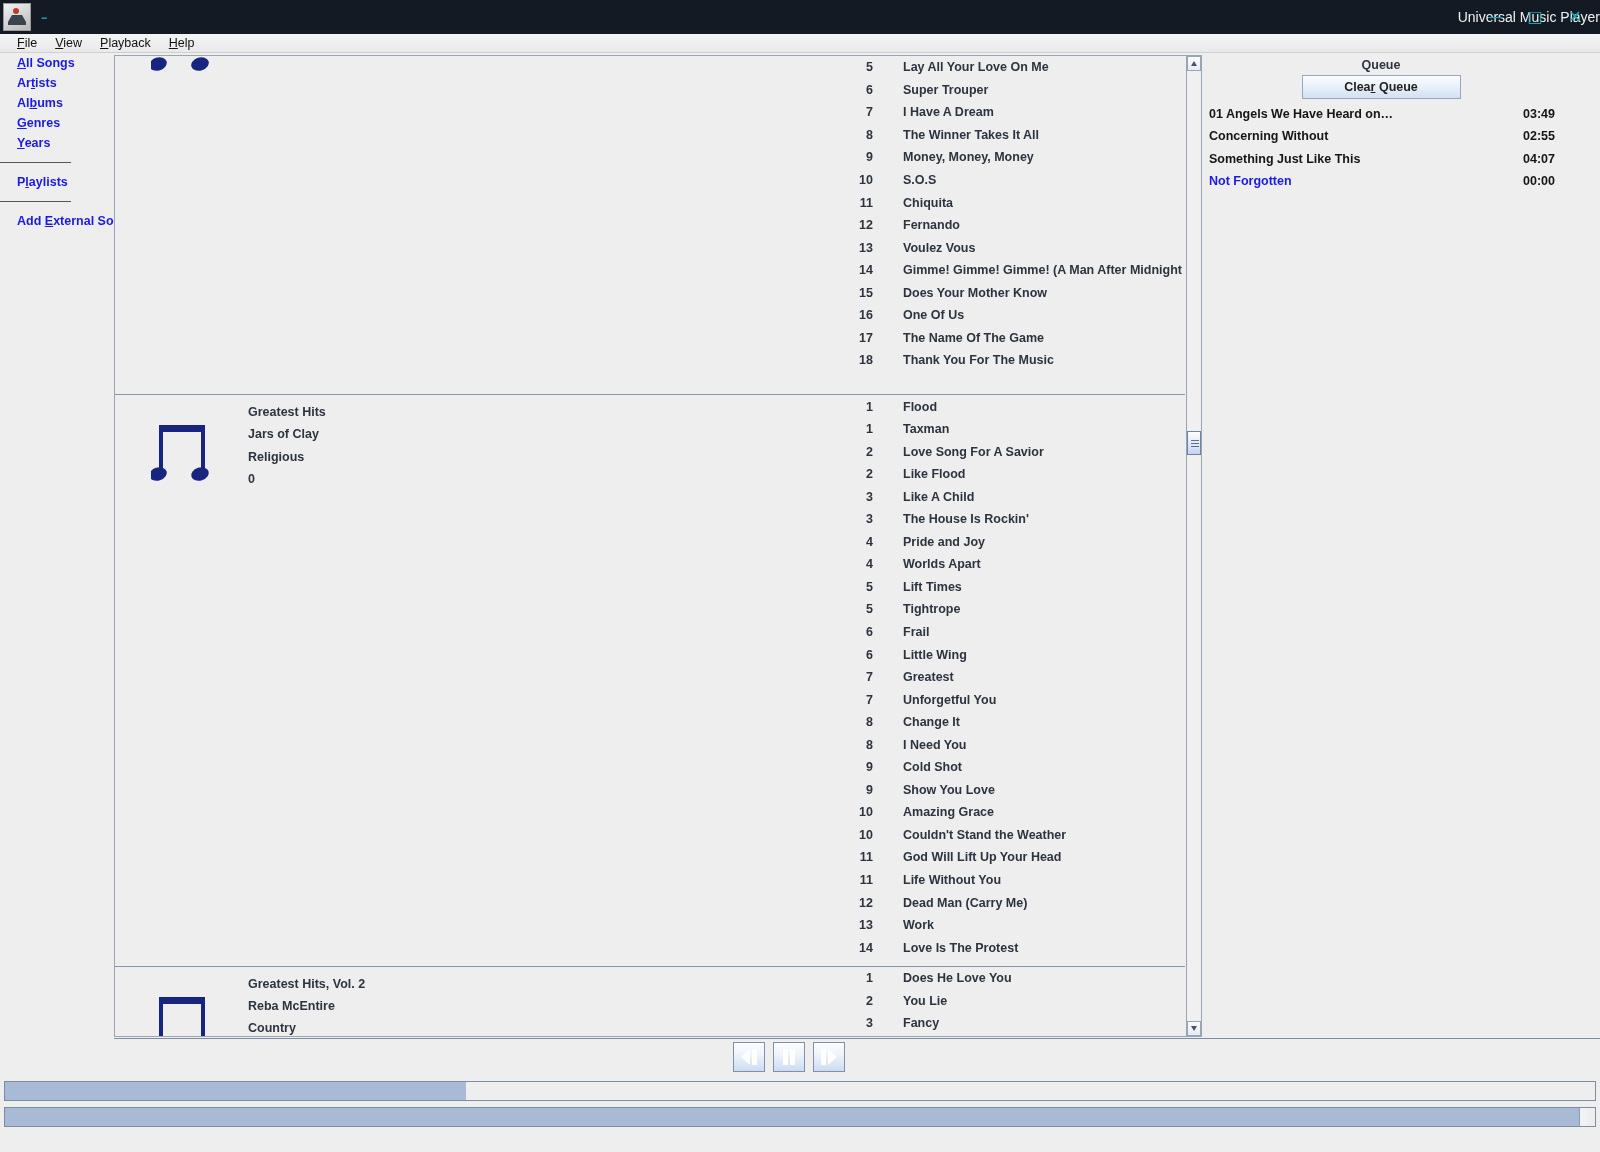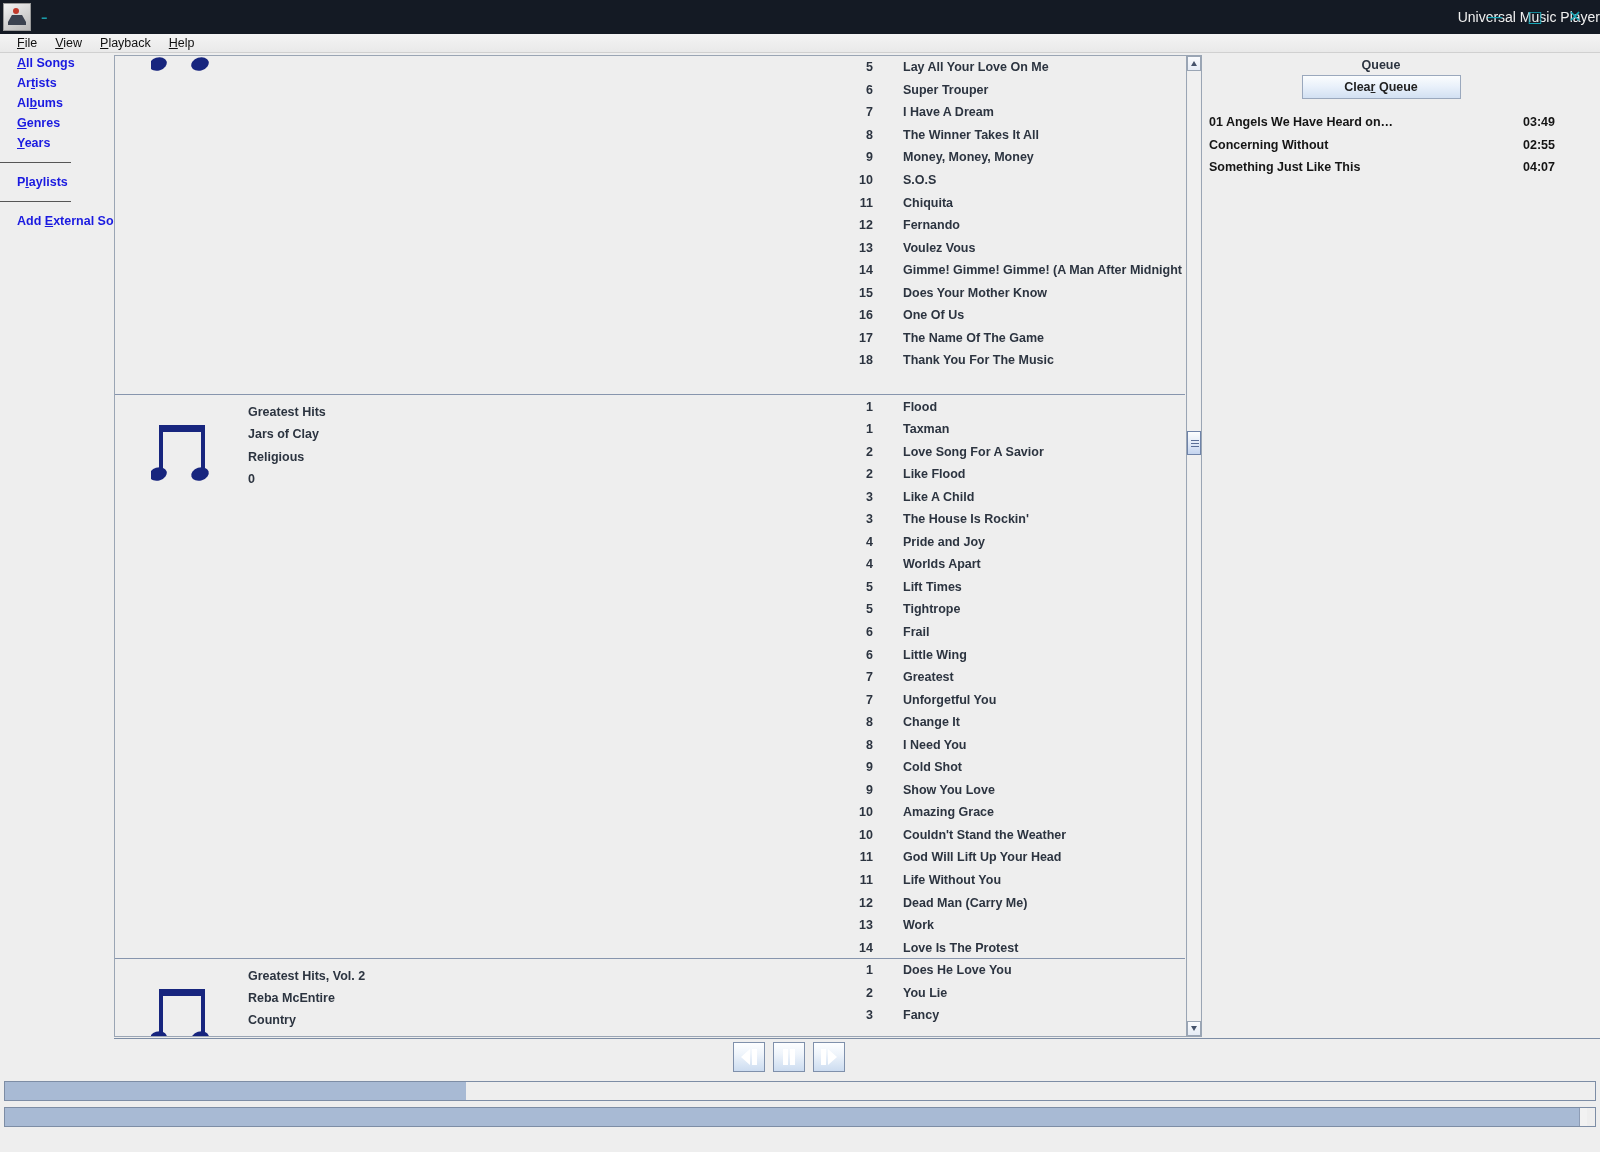--- a/index.html
+++ b/index.html
@@ -191,21 +191,21 @@
     font-size: 12.5px; font-weight: bold; color: #222;
     font-family: "Liberation Sans", sans-serif;
     line-height: 22px; text-align: center;
   }
   #clear-queue u { text-decoration: underline; }
   #queue-list {
     position: absolute; top: 52px; left: 3px; right: 0; bottom: 0;
     background: #eeeeee;
   }
   .queue-row {
-    display: flex; align-items: flex-end;
+    display: flex; align-items: flex-start;
     height: 22.4px; padding: 0 4px 0 3px;
     font-size: 12.5px; font-weight: bold;
     font-family: "Liberation Sans", sans-serif;
   }
   .q-name { flex: 1; color: #151515; white-space: nowrap; overflow: hidden; }
   .q-time { color: #151515; flex: none; }
   .queue-row.playing .q-name { color: #1a1ae0; }
 
   
   #transport {
@@ -467,21 +467,21 @@
           <div class="track-row">
             <div class="track-num">13</div>
             <div class="track-title">Work</div>
           </div>
           <div class="track-row">
             <div class="track-num">14</div>
             <div class="track-title">Love Is The Protest</div>
           </div>
         </div>
       </div>
-      <div class="album-block" style="height: 110px;">
+      <div class="album-block" style="height: 110px; margin-top: 8px;">
         <div class="album-left">
           <div class="album-meta">
             <div>Greatest Hits, Vol. 2</div>
             <div>Reba McEntire</div>
             <div>Country</div>
           </div>
           <div class="album-art"><svg width="62" height="62" viewBox="0 0 62 62">
               <rect x="8" y="2" width="46" height="7" fill="#17257e"></rect>
               <rect x="8" y="9" width="4" height="40" fill="#17257e"></rect>
               <rect x="50" y="9" width="4" height="40" fill="#17257e"></rect>
@@ -529,20 +529,24 @@
         <div class="q-time">03:49</div>
       </div>
       <div class="queue-row">
         <div class="q-name">Concerning Without</div>
         <div class="q-time">02:55</div>
       </div>
       <div class="queue-row">
         <div class="q-name">Something Just Like This</div>
         <div class="q-time">04:07</div>
       </div>
+      <div class="queue-row playing">
+        <div class="q-name">Not Forgotten</div>
+        <div class="q-time">00:00</div>
+      </div>
     </div>
 </div>
 
 <div id="transport">
   <div id="transport-inner">
     <div class="tbtn">
       <div class="glyph">
           <div class="tri-l"></div>
           <div class="bar-w"></div>
         </div>

